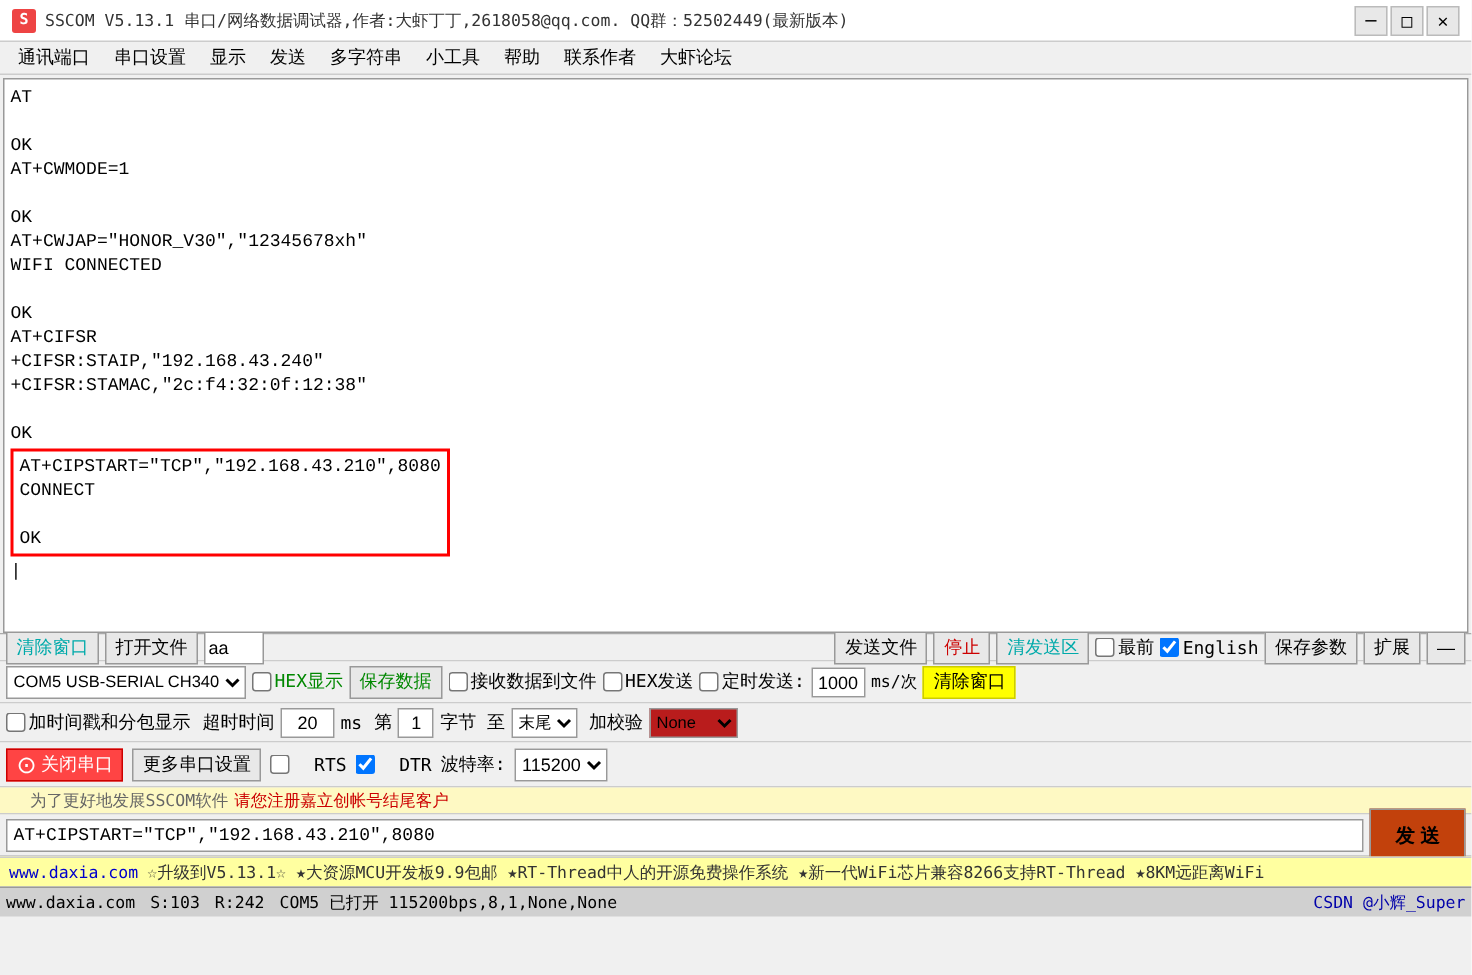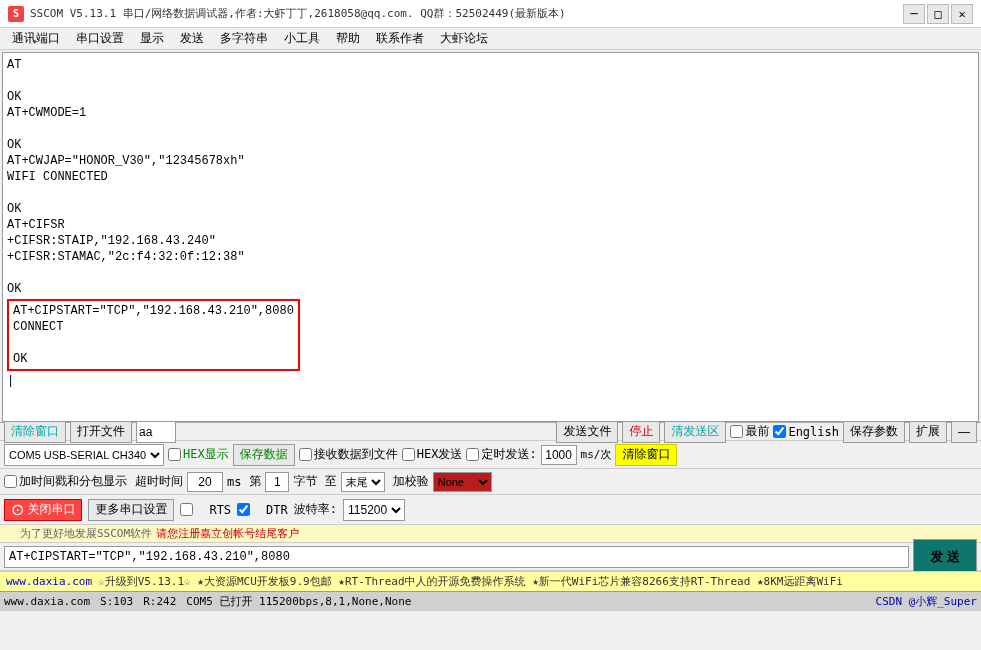--- a/index.html
+++ b/index.html
@@ -105,21 +105,21 @@
       display: flex; align-items: center; gap: 16px; font-size: 12px;
     }
     .baud-select {
       height: 22px;
       border: 1px solid #999;
       background: white;
       font-size: 12px;
     }
     .send-big-btn {
       padding: 4px 16px;
-      background: #0f766e;
+      background: #c2410c;
       border: 1px solid #999;
       cursor: pointer;
       font-size: 13px;
       font-weight: bold;
       height: 36px;
     }
 
     
     #controls-area {
       background: #f0f0f0;

